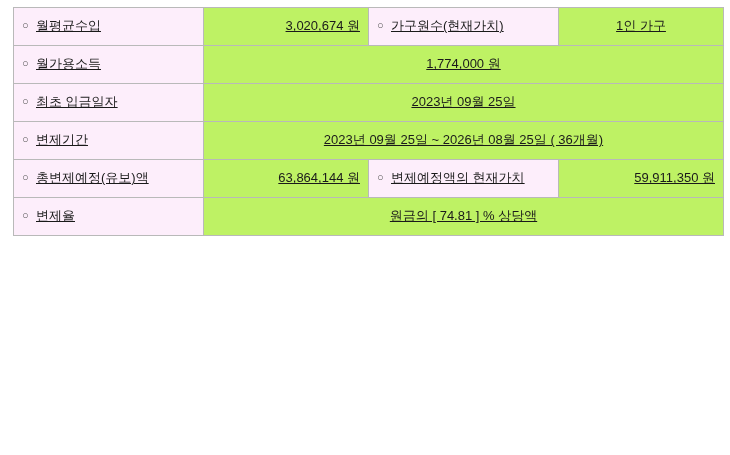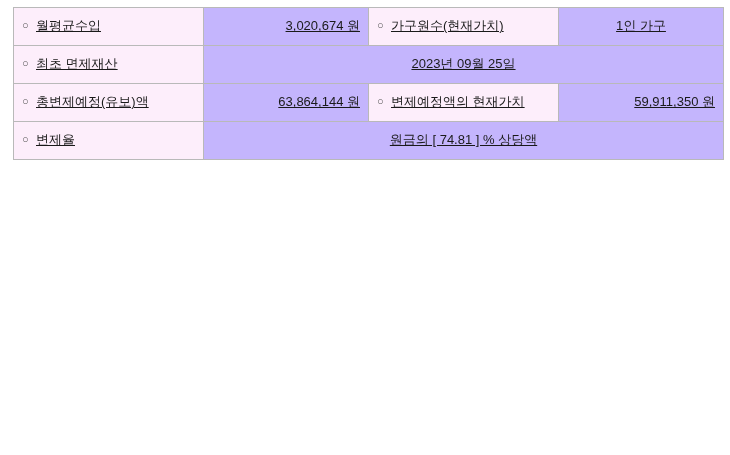--- a/index.html
+++ b/index.html
@@ -36,21 +36,21 @@
     font-size: 13px;
     line-height: 1.25;
     white-space: nowrap;
     overflow: hidden;
   }
   td.label {
     background: #fdeefb;
     color: #1a1a1a;
   }
   td.value {
-    background: #c4b5fd;
+    background: #bef264;
   }
   .num {
     text-align: right;
   }
   .lft {
     text-align: center;
   }
   .bullet {
     display: inline-block;
     width: 14px;
@@ -86,28 +86,40 @@
           <span class="bullet">○</span><span class="lbl-txt">월평균수입</span>
         </td>
         <td class="value num">3,020,674 원</td>
         <td class="label">
           <span class="bullet">○</span><span class="lbl-txt">가구원수(현재가치)</span>
         </td>
         <td class="value lft">1인 가구</td>
       </tr>
 
 
+      <tr>
+        <td class="label">
+          <span class="bullet">○</span><span class="lbl-txt">월가용소득</span>
+        </td>
+        <td class="value lft" colspan="3">1,774,000 원</td>
+      </tr>
 
       <tr>
         <td class="label">
-          <span class="bullet">○</span><span class="lbl-txt">최초 면제재산</span>
+          <span class="bullet">○</span><span class="lbl-txt">최초 입금일자</span>
         </td>
         <td class="value lft" colspan="3">2023년 09월 25일</td>
       </tr>
 
+      <tr>
+        <td class="label">
+          <span class="bullet">○</span><span class="lbl-txt">변제기간</span>
+        </td>
+        <td class="value lft" colspan="3">2023년 09월 25일 ~ 2026년 08월 25일 ( 36개월)</td>
+      </tr>
 
       <tr>
         <td class="label">
           <span class="bullet">○</span><span class="lbl-txt">총변제예정(유보)액</span>
         </td>
         <td class="value num">63,864,144 원</td>
         <td class="label">
           <span class="bullet">○</span><span class="lbl-txt">변제예정액의 현재가치</span>
         </td>
         <td class="value num">59,911,350 원</td>

